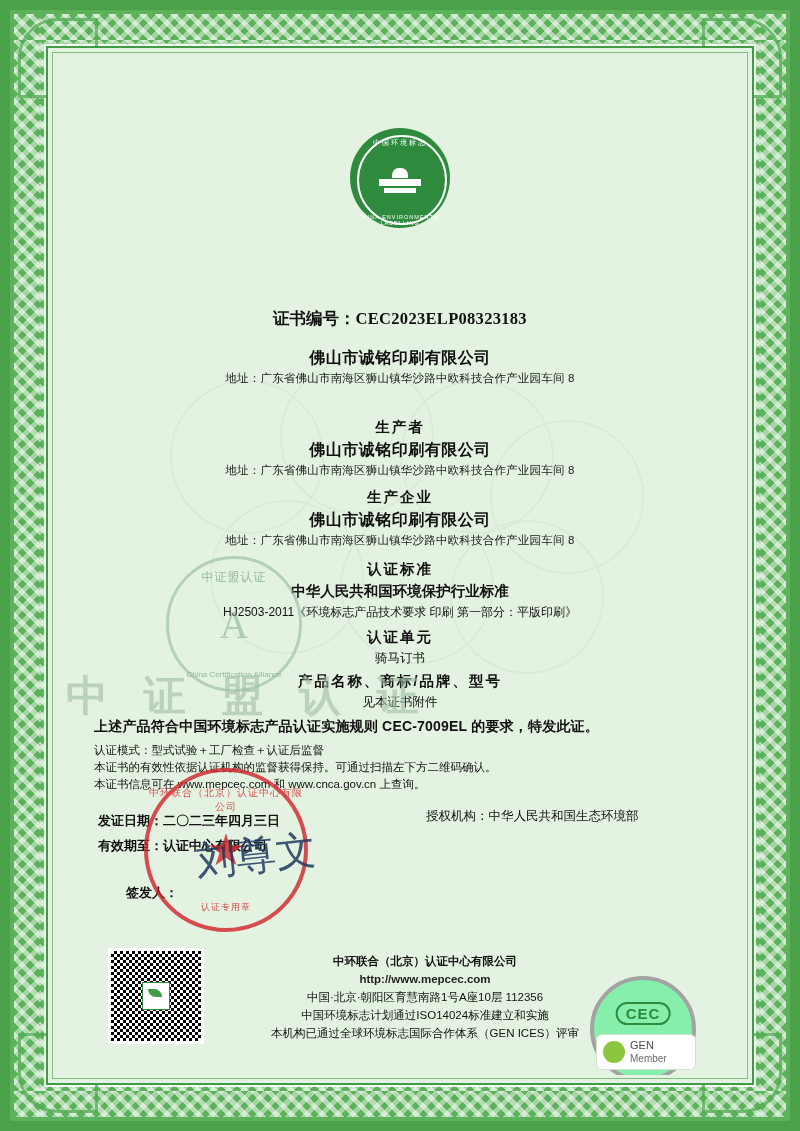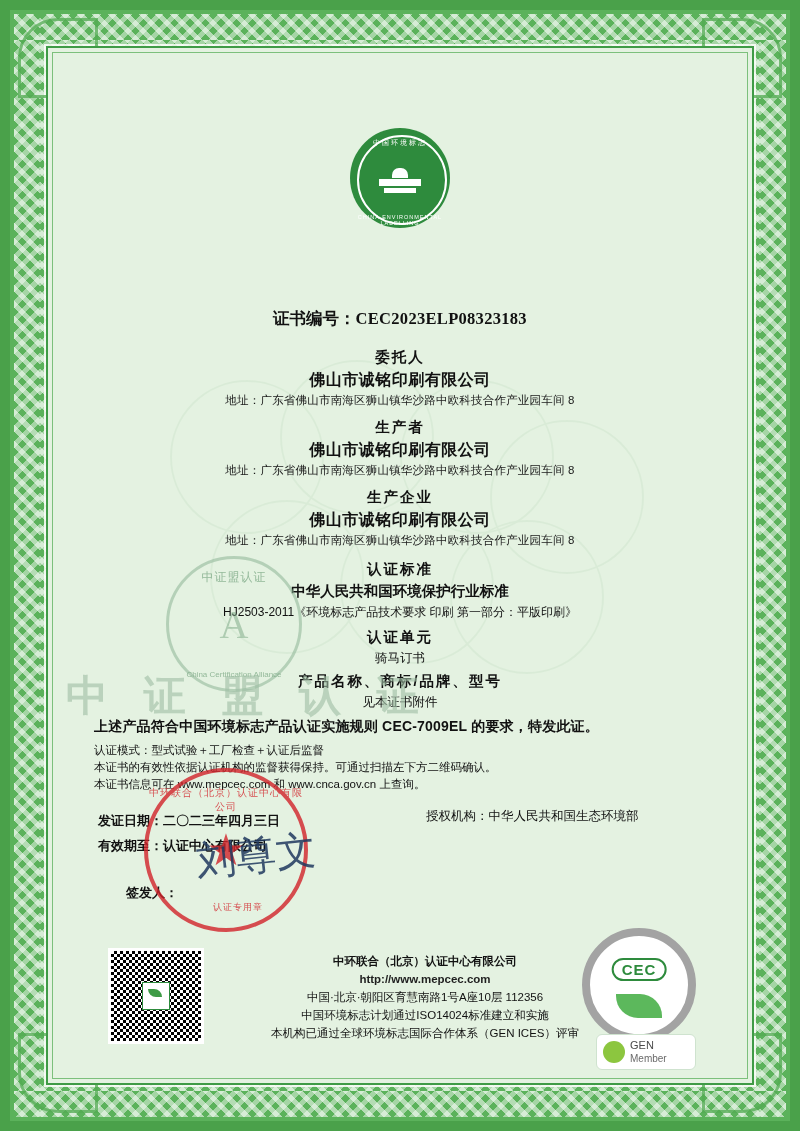--- a/index.html
+++ b/index.html
@@ -289,21 +289,21 @@
   .stamp-text {
     position: absolute;
     left: 0; top: 14px;
     width: 156px;
     text-align: center;
     font-size: 10px;
     letter-spacing: 1px;
   }
   .stamp-text2 {
     position: absolute;
-    left: 12px; bottom: 14px;
+    left: 0; bottom: 14px;
     width: 156px;
     text-align: center;
     font-size: 9px;
     letter-spacing: 1px;
   }
   .signature {
     position: absolute;
     left: 140px;
     top: 772px;
     font-size: 40px;
@@ -352,25 +352,25 @@
     color: #111;
     line-height: 18px;
   }
   .footer .line1 { font-weight: bold; }
   .footer .url { color: #1f1f1f; font-weight: bold; }
 
   
   .cec {
     position: absolute;
     right: 48px;
-    top: 872px;
+    top: 920px;
     width: 98px; height: 98px;
     border-radius: 50%;
-    border: 8px solid #a3a3a3;
-    background: #ffffff;
+    border: 4px solid #a3a3a3;
+    background: #86efac;
     overflow: hidden;
   }
   .cec-badge {
     position: absolute;
     left: 50%; top: 22px;
     transform: translateX(-50%);
     border: 2px solid #2e8b3d;
     border-radius: 14px;
     padding: 1px 8px;
     font-size: 15px;
@@ -498,21 +498,20 @@
       </div>
       <div class="en-text">CHINA ENVIRONMENTAL LABELLING</div>
     </div>
 
 
     <div class="cert-no">
       <span>证书编号：</span><span class="num">CEC2023ELP08323183</span>
     </div>
 
     <div class="block" style="top:292px;">
-      <div class="lbl">委托人</div>
       <div class="org">佛山市诚铭印刷有限公司</div>
       <div class="addr">地址：广东省佛山市南海区狮山镇华沙路中欧科技合作产业园车间 8</div>
     </div>
 
     <div class="block" style="top:362px;">
       <div class="lbl">生产者</div>
       <div class="org">佛山市诚铭印刷有限公司</div>
       <div class="addr">地址：广东省佛山市南海区狮山镇华沙路中欧科技合作产业园车间 8</div>
     </div>
 

